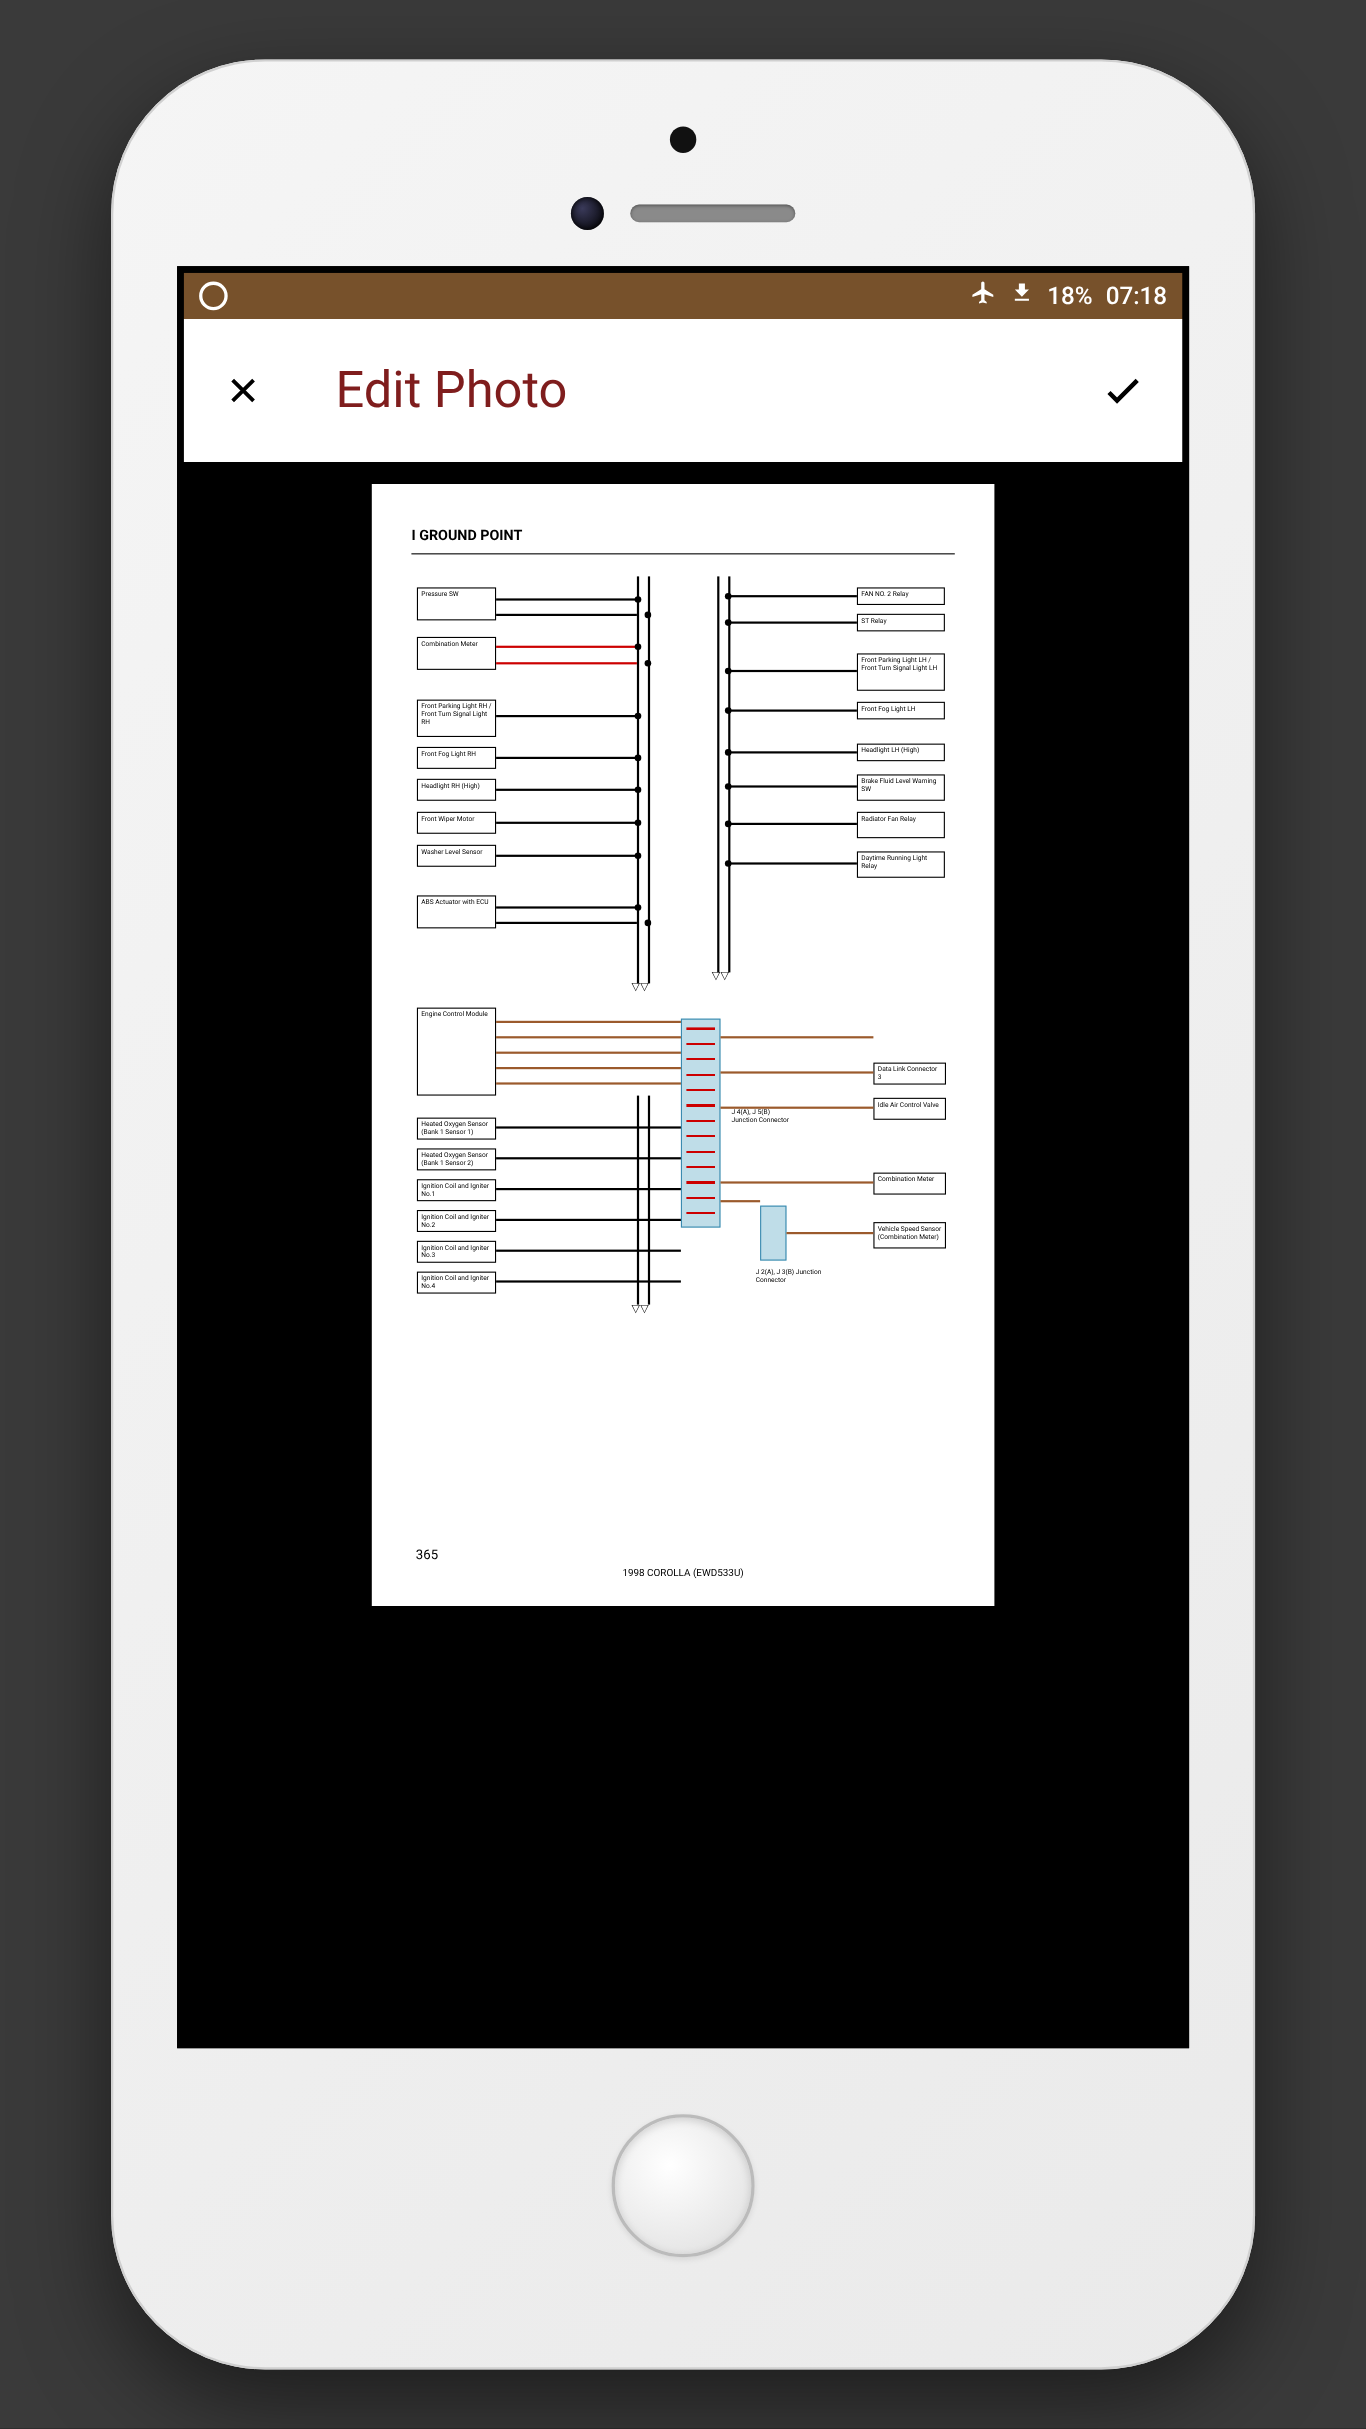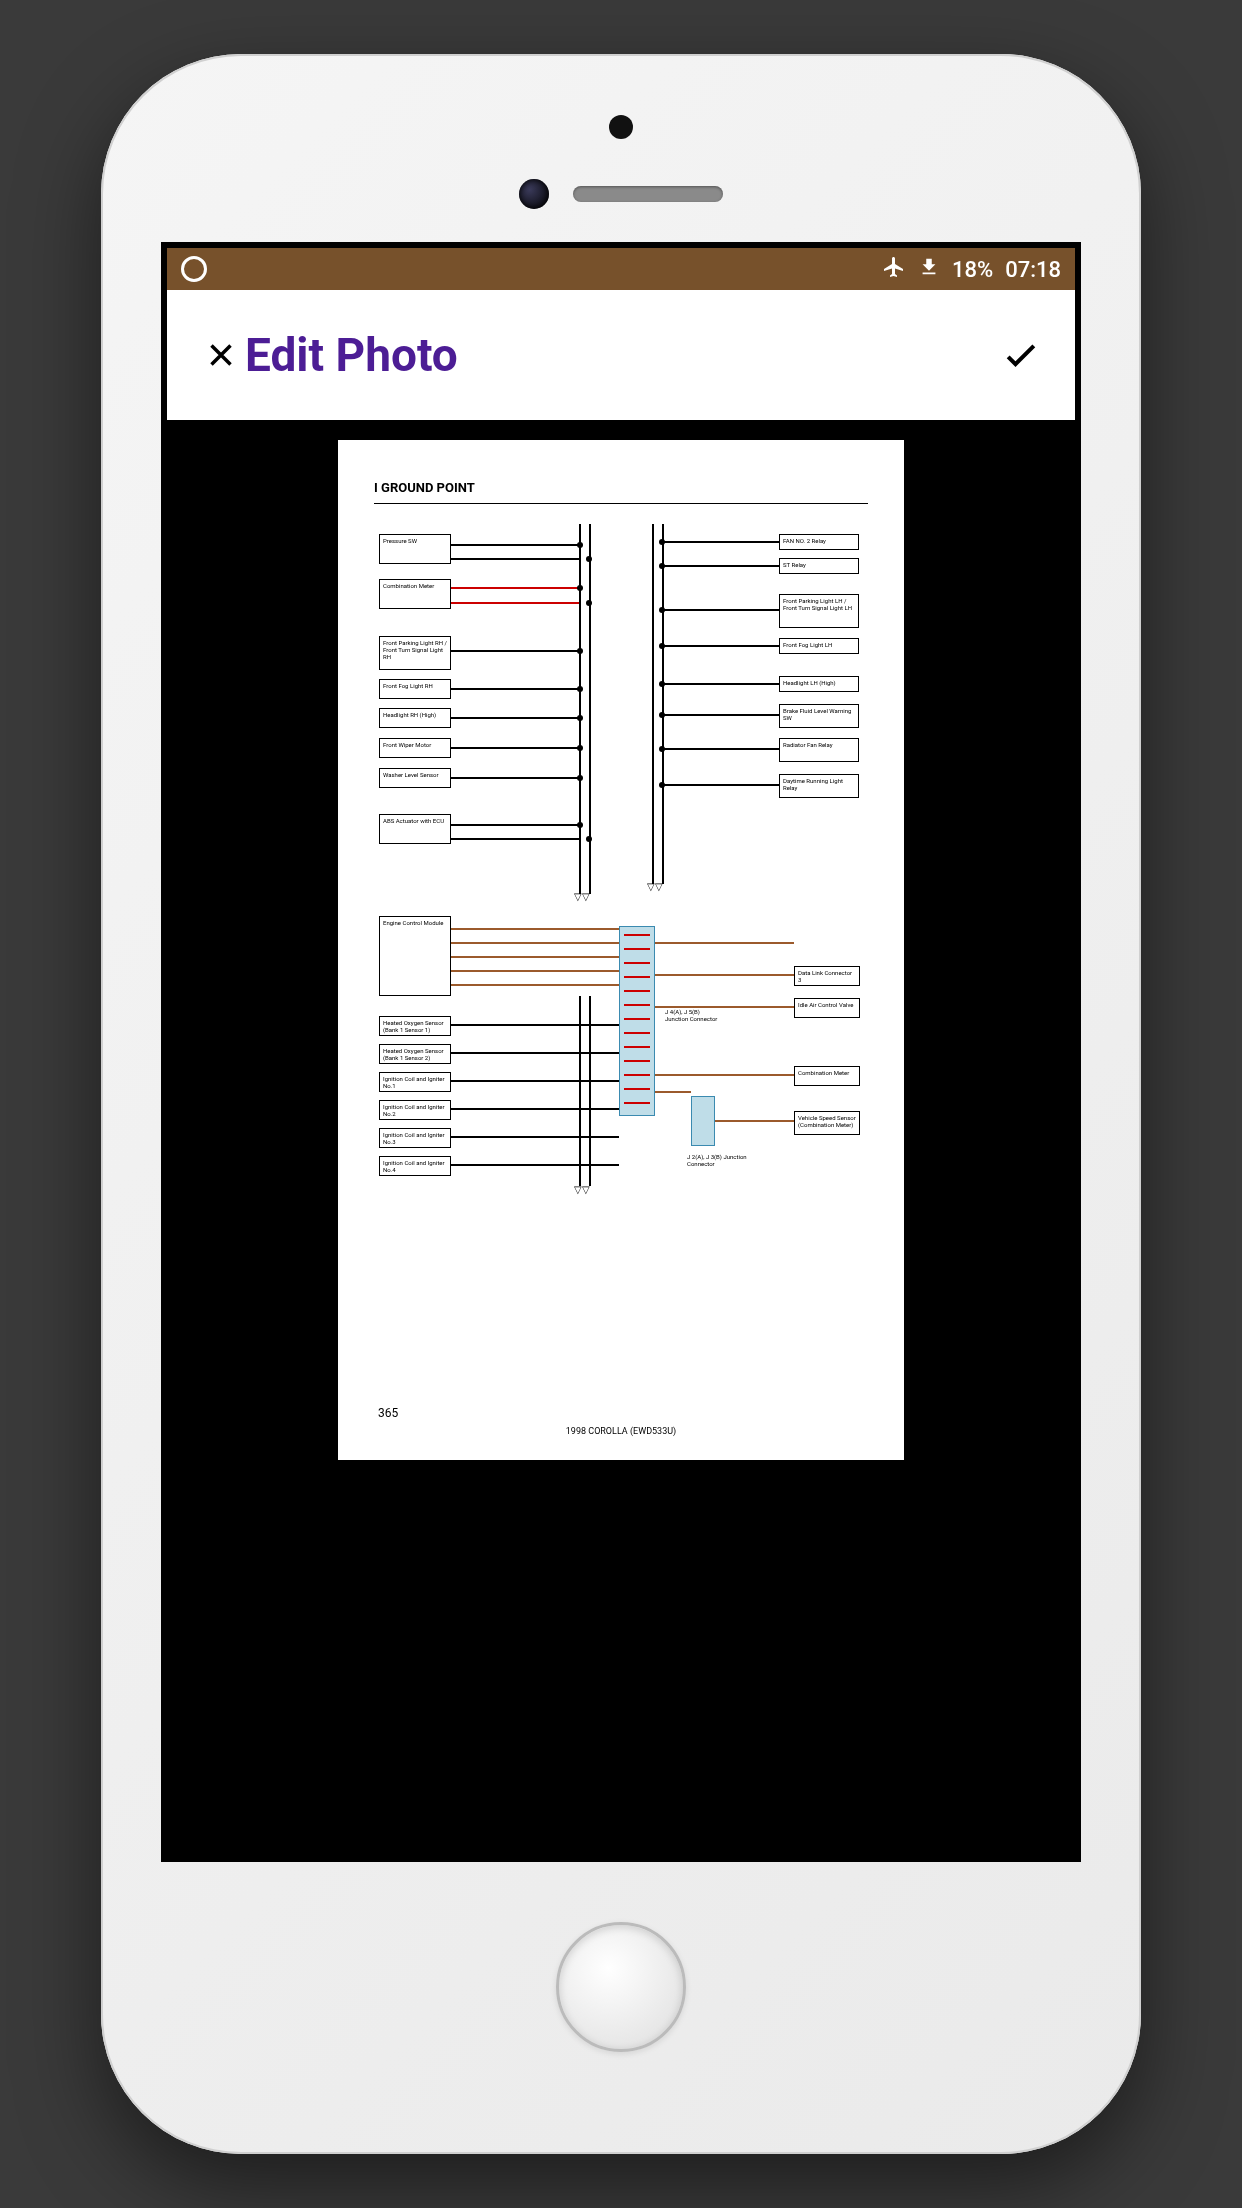--- a/index.html
+++ b/index.html
@@ -10,21 +10,21 @@
 .speaker-cam{display:flex;align-items:center;gap:24px;}
 .cam{width:30px;height:30px;background:radial-gradient(circle at 35% 35%,#3a3a5a,#000);border-radius:50%;box-shadow:inset 0 0 6px #000;}
 .speaker{width:150px;height:16px;background:#8a8a8a;border-radius:8px;box-shadow:inset 0 1px 3px rgba(0,0,0,0.4);}
 .screen{width:920px;height:1620px;background:#000;border:6px solid #000;position:relative;overflow:hidden;}
 .status-bar{height:42px;background:rgba(140,95,50,0.85);display:flex;align-items:center;justify-content:space-between;padding:0 14px;color:#fff;font-size:22px;}
 .status-left{display:flex;align-items:center;gap:8px;}
 .status-right{display:flex;align-items:center;gap:12px;font-weight:500;}
 .shutter{width:26px;height:26px;border:3px solid #fff;border-radius:50%;}
 .header{height:130px;background:#fff;display:flex;align-items:center;padding:0 30px;}
 .close-btn,.confirm-btn{width:48px;height:48px;display:flex;align-items:center;justify-content:center;}
-.header-title{font-size:46px;font-weight:700;color:#4c1d95;}
+.header-title{font-size:46px;font-weight:400;color:#7f1d1d;margin-left:60px;}
 .header .spacer{flex:1;}
 .canvas{height:1060px;background:#000;display:flex;align-items:center;justify-content:center;}
 .doc{width:566px;height:1020px;background:#fff;padding:40px 36px 24px;position:relative;}
 .doc-title{font-size:13px;font-weight:700;color:#000;margin-bottom:8px;}
 .doc-rule{border-top:1.5px solid #000;margin-bottom:20px;}
 .circuit-area{height:370px;position:relative;}
 .labelbox{position:absolute;border:1px solid #000;background:#fff;font-size:6px;line-height:7px;padding:2px 3px;color:#000;}
 .wire{position:absolute;height:1.5px;background:#000;}
 .wire-v{position:absolute;width:1.5px;background:#000;}
 .dot{position:absolute;width:6px;height:6px;background:#000;border-radius:50%;}

